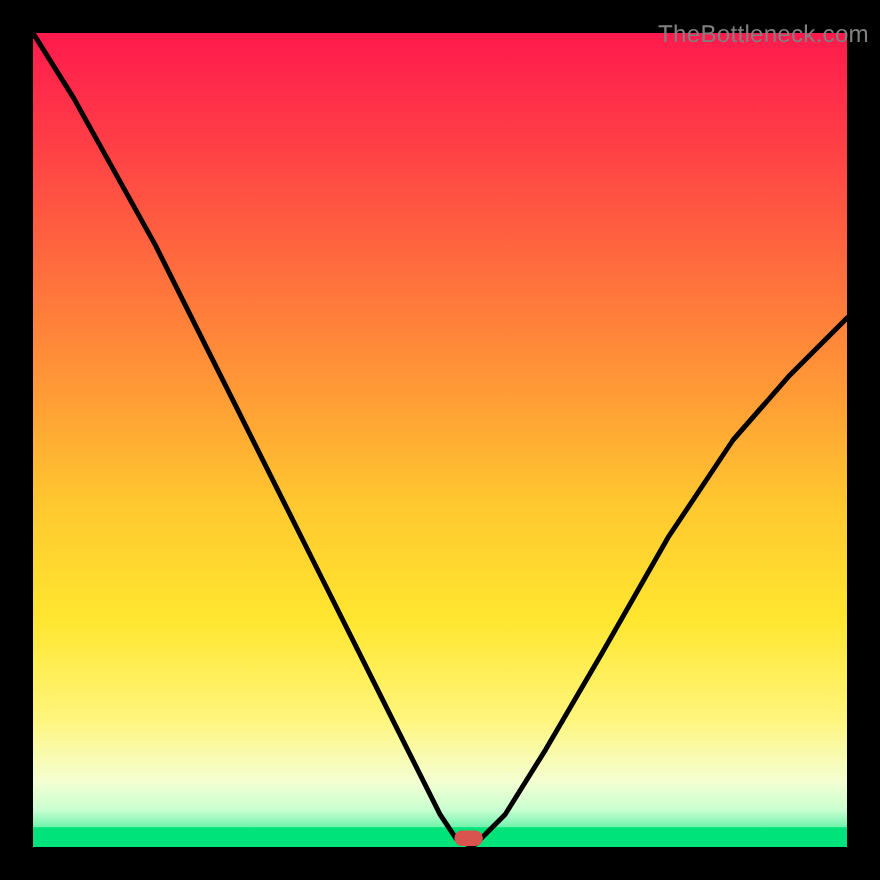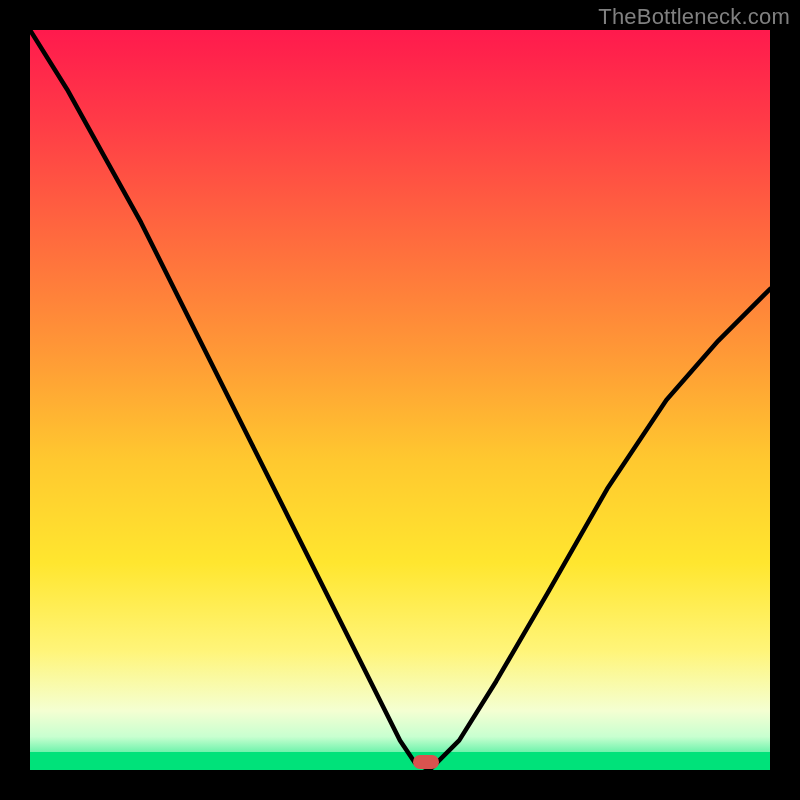--- a/index.html
+++ b/index.html
@@ -12,21 +12,21 @@
     font-family: Arial, Helvetica, sans-serif;
   }
   .frame {
     position: relative;
     width: 800px;
     height: 800px;
     background: #000;
   }
   .watermark {
     position: absolute;
-    top: 4px;
+    top: 18px;
     right: 10px;
     color: #808080;
     font-size: 22px;
     letter-spacing: 0.2px;
     font-weight: 400;
     z-index: 30;
   }
   .plot {
     position: absolute;
     left: 30px;

